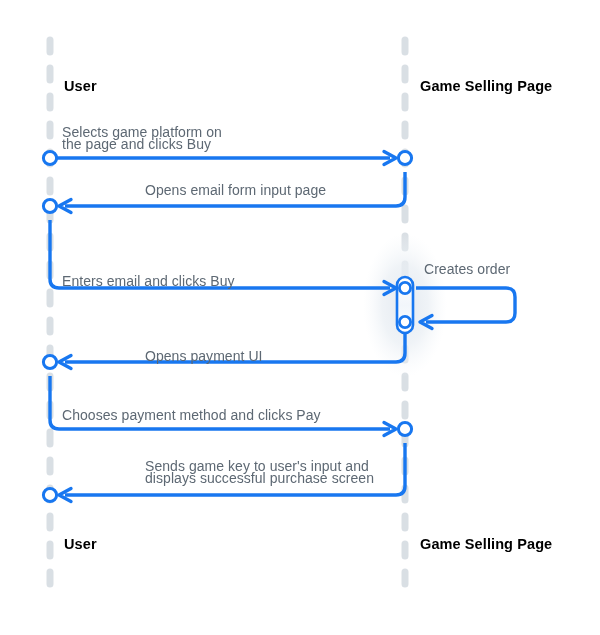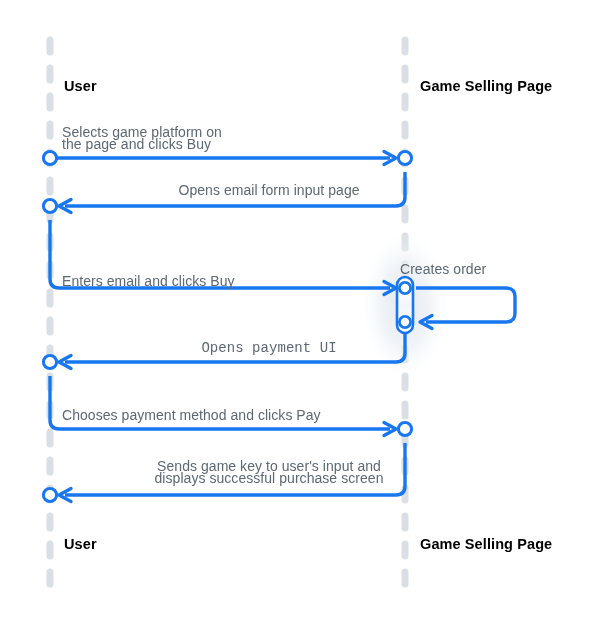--- a/index.html
+++ b/index.html
@@ -10,21 +10,21 @@
   }
   #diagram{position:absolute;left:0;top:0;width:600px;height:635px;}
   .lifeline-label{
     position:absolute;font-size:14.5px;font-weight:bold;
     color:#000000;letter-spacing:.1px;white-space:nowrap;
   }
   .msg-label{
     position:absolute;font-size:14px;line-height:12.4px;
     color:#5d6873;white-space:pre;letter-spacing:.05px;
   }
-  .msg-label.right{text-align:center;}
+  .msg-label.right{text-align:left;}
   .msg-label.left{text-align:left;}
 </style>
 </head>
 <body>
 
 <svg id="diagram" viewBox="0 0 600 635">
   <defs>
     <radialGradient id="glowGrad" cx="50%" cy="50%" r="50%">
       <stop offset="0%" stop-color="#e2e8ef" stop-opacity="0.95"></stop>
       <stop offset="55%" stop-color="#eaeff4" stop-opacity="0.75"></stop>
@@ -101,20 +101,20 @@
 
 <div class="lifeline-label" style="left:420px;top:536px;">Game Selling Page</div>
 
 <div class="msg-label left" style="left:62px;top:126px;">Selects game platform on
 the page and clicks Buy</div>
 
 <div class="msg-label right" style="left:145px;top:184px;width:248px;">Opens email form input page</div>
 
 <div class="msg-label left" style="left:62px;top:275px;">Enters email and clicks Buy</div>
 
-<div class="msg-label left" style="left:400px;top:263px;">Creates order</div>
+<div class="msg-label left" style="left:424px;top:263px;">Creates order</div>
 
-<div class="msg-label right" style="left:145px;top:342px;width:248px;font-family:Liberation Mono, monospace;">Opens payment UI</div>
+<div class="msg-label right" style="left:145px;top:350px;width:248px;">Opens payment UI</div>
 
 <div class="msg-label left" style="left:62px;top:409px;text-align:center;">Chooses payment method and clicks Pay</div>
 
 <div class="msg-label right" style="left:145px;top:460px;width:248px;">Sends game key to user's input and
 displays successful purchase screen</div>
 
 </body></html>

